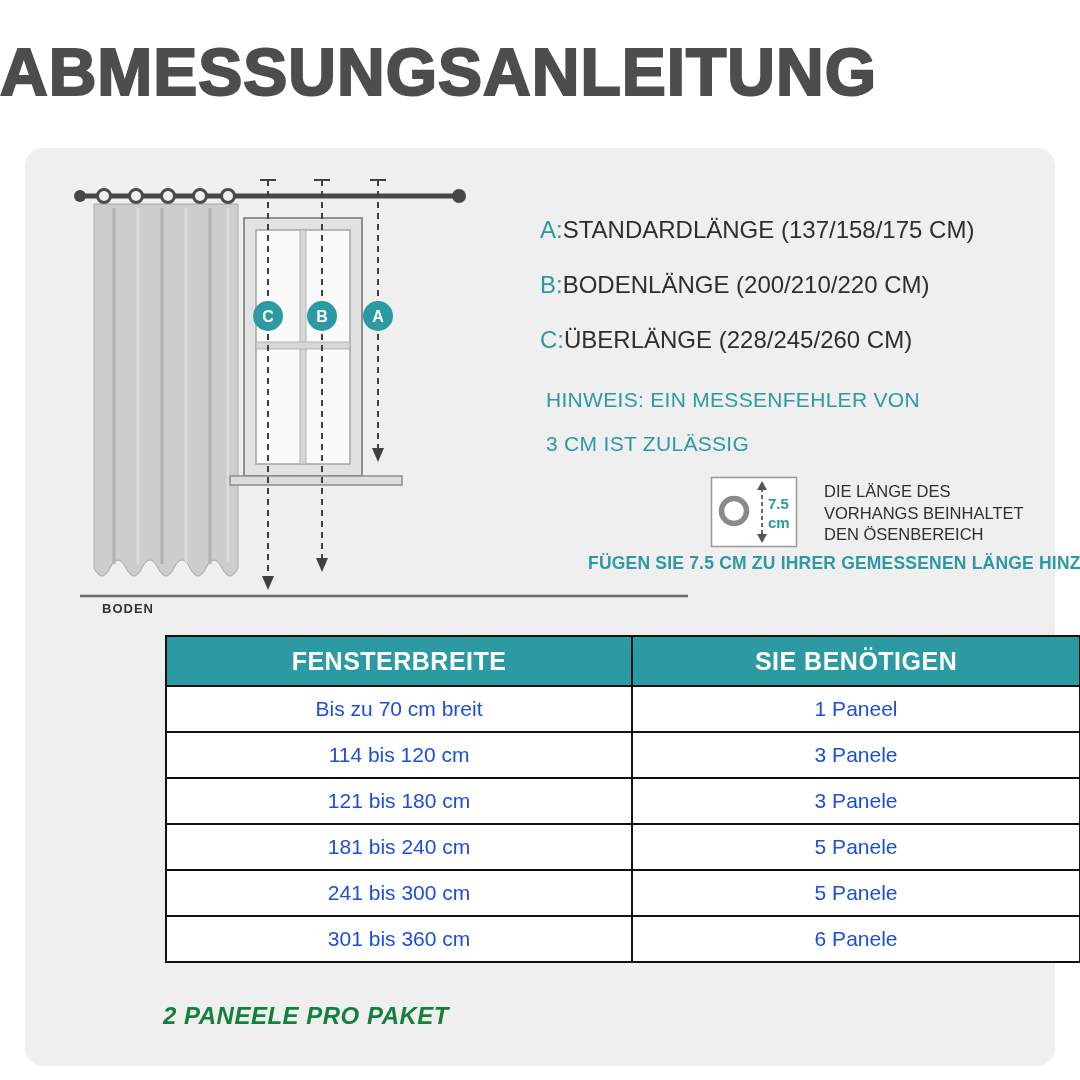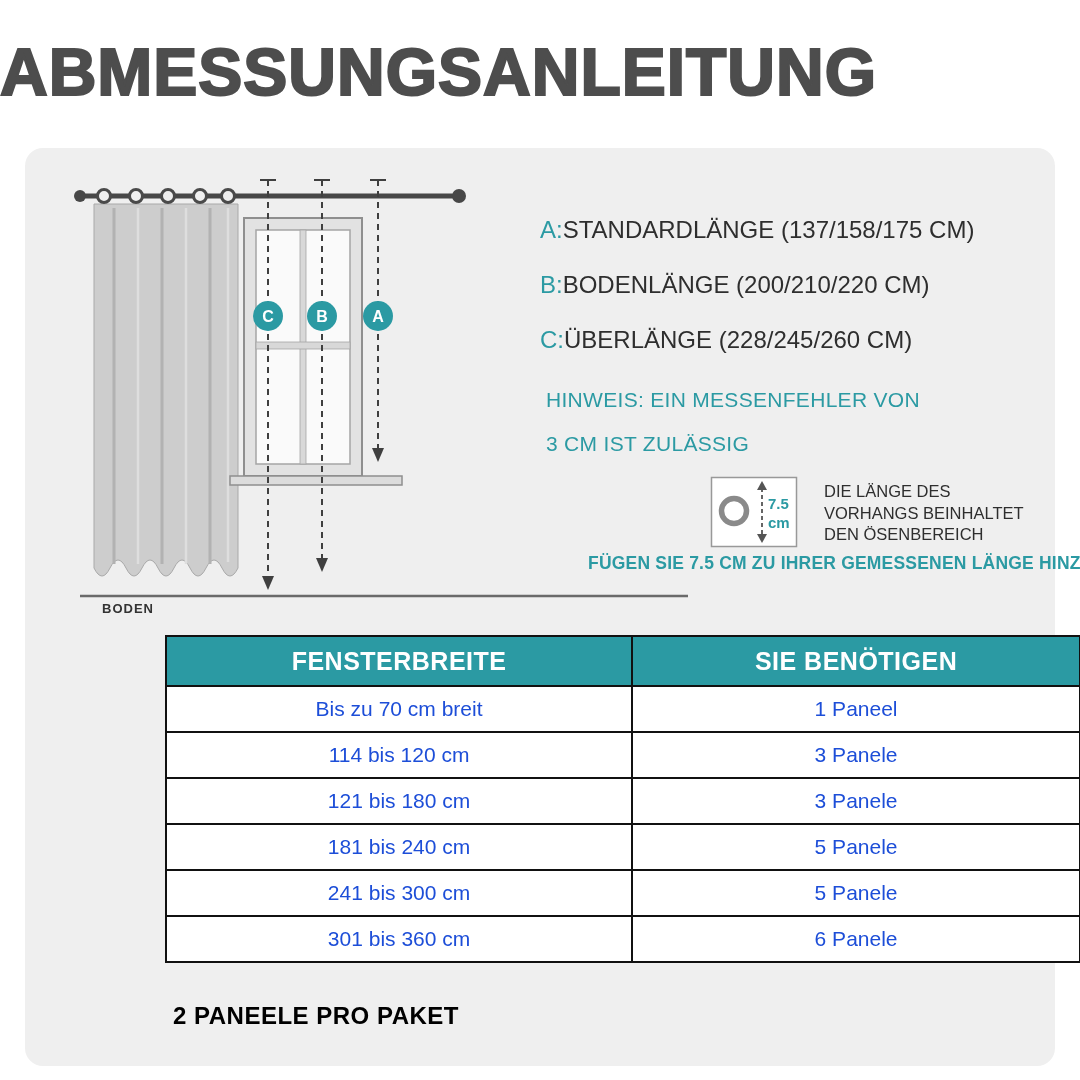--- a/index.html
+++ b/index.html
@@ -53,22 +53,22 @@
     background:var(--teal);color:#ffffff;font-size:25px;font-weight:bold;
     height:46px;border:2px solid #111;text-align:center;letter-spacing:.5px;
   }
   table.size-table td{
     font-size:21px;color:#1d4ed8;height:42px;text-align:center;
     border:2px solid #111;font-weight:500;
   }
   .col-w{width:51%;} .col-n{width:49%;}
 
   .footer-note{
-    position:absolute;left:173px;top:1002px;font-size:24px;font-weight:bold;
-    color:#000000;letter-spacing:.5px;
+    position:absolute;left:163px;top:1002px;font-size:24px;font-weight:bold;
+    color:#15803d;letter-spacing:.5px;font-style:italic;
   }
 </style>
 </head>
 <body>
 
 <div class="title">ABMESSUNGSANLEITUNG</div>
 
 <div class="card"></div>
 
 <svg class="diagram" width="650" height="465" viewBox="0 0 650 465">

